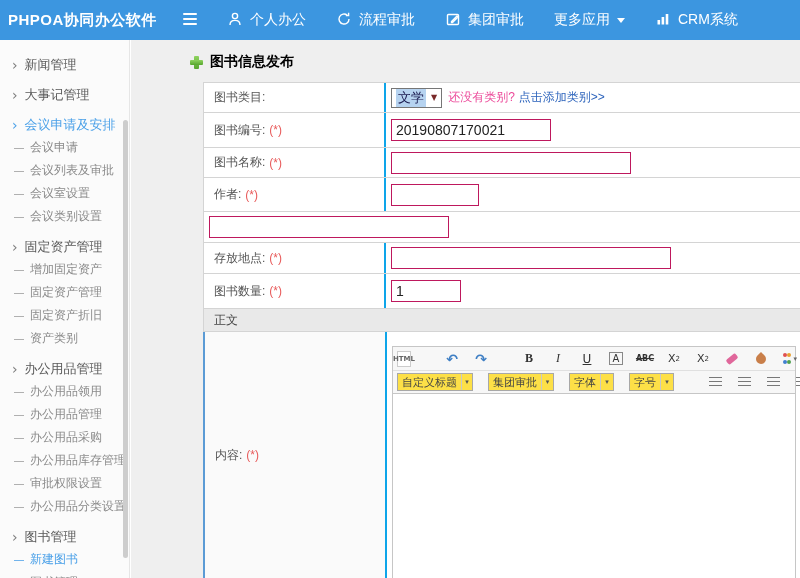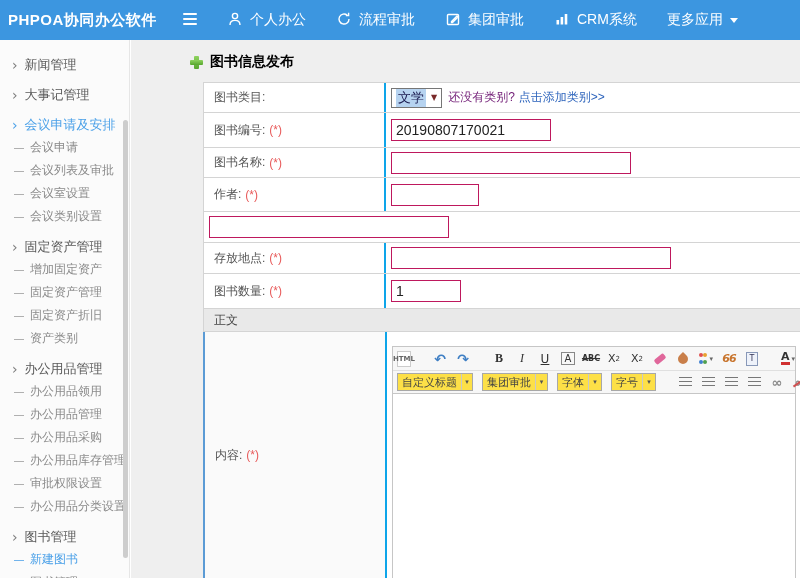--- a/index.html
+++ b/index.html
@@ -44,27 +44,27 @@
   .fvalue input { height:22px; border:1px solid #be185d; font-size:14px; color:#222; padding:0 4px; font-family:"Liberation Sans","DejaVu Sans",sans-serif; }
   .band { border-left:1px solid #d4d4d4; border-bottom:1px solid #d4d4d4; background:#e9e9e9; height:23px; line-height:22px; padding-left:10px; font-size:12px; color:#444; }
   .frow.content { height:247px; border-left:2px solid #5b9bd5; overflow:hidden; }
   .frow.content .flabel { background:#fafafa; }
   .frow.content .fvalue { align-items:flex-start; }
 
   
   .cat-select { display:inline-flex; align-items:center; border:1px solid #767676; background:#fff; height:20px; padding:0 4px; margin-right:6px; cursor:pointer; }
   .cat-select .selval { background:#b6d3f0; color:#1b1b50; font-size:13px; padding:0 2px; }
   .cat-select .selarrow { font-size:8px; color:#7a2a2a; margin-left:5px; font-family:"DejaVu Sans",sans-serif; }
-  .cat-note { color:#701a75; margin-right:4px; }
+  .cat-note { color:#ec4899; margin-right:4px; }
   .cat-link { color:#2d64bc; cursor:pointer; text-decoration:none; }
   .qty-hint { margin-left:12px; color:#555; }
 
   
   .editor { margin:14px 0 0 0; width:404px; border:1px solid #c6c6c6; background:#fff; }
-  .tbar { display:flex; align-items:center; background:#f7f7f7; padding:0 4px; gap:9px; }
+  .tbar { display:flex; align-items:center; background:#f7f7f7; padding:0 4px; gap:15px; }
   .tbar1 { height:24px; border-bottom:1px solid #e0e0e0; }
   .tbar2 { height:23px; border-bottom:1px solid #c6c6c6; }
   .tsep { width:1px; height:15px; background:#d5d5d5; margin:0 2px; }
   .ti { display:inline-flex; align-items:center; justify-content:center; min-width:14px; height:16px; font-size:12px; color:#333; cursor:pointer; font-family:"DejaVu Sans",sans-serif; }
   .ti .caret { font-size:7px; color:#666; margin-left:2px; }
   .ti-html { font-size:7px; font-weight:bold; color:#666; border:1px solid #ccc; background:#fff; padding:1px 2px; }
   .ti-undo,.ti-redo { color:#3f7fc4; font-weight:bold; font-size:14px; }
   .ti-bold { font-weight:bold; font-family:"Liberation Serif",serif; }
   .ti-italic { font-style:italic; font-family:"Liberation Serif",serif; }
   .ti-underline { text-decoration:underline; }
@@ -121,30 +121,30 @@
       <span>流程审批</span>
     </div>
     <div class="navitem">
       <span><svg width="16" height="16" viewBox="0 0 16 16" fill="none" stroke="#fff" stroke-width="1.4">
             <rect x="2.5" y="3.5" width="11" height="10" rx="1"></rect>
             <path d="M6.5 10.5l5.5-5.5 1 1-5.5 5.5h-1z"></path>
           </svg></span>
       <span>集团审批</span>
     </div>
     <div class="navitem">
+      <span>更多应用</span>
+      <span class="caret-down"></span>
+    </div>
+    <div class="navitem">
       <span><svg width="16" height="16" viewBox="0 0 16 16" fill="#fff">
             <rect x="2.5" y="9" width="2.6" height="4.5"></rect>
             <rect x="6.6" y="6" width="2.6" height="7.5"></rect>
             <rect x="10.7" y="3" width="2.6" height="10.5"></rect>
           </svg></span>
       <span>CRM系统</span>
-    </div>
-    <div class="navitem">
-      <span>更多应用</span>
-      <span class="caret-down"></span>
     </div>
   </div>
 </div>
 
 <div class="sidebar">
   <div class="side-menu">
       <div class="side-item group">
         <span class="marker">›</span>
         <span>新闻管理</span>
       </div>

